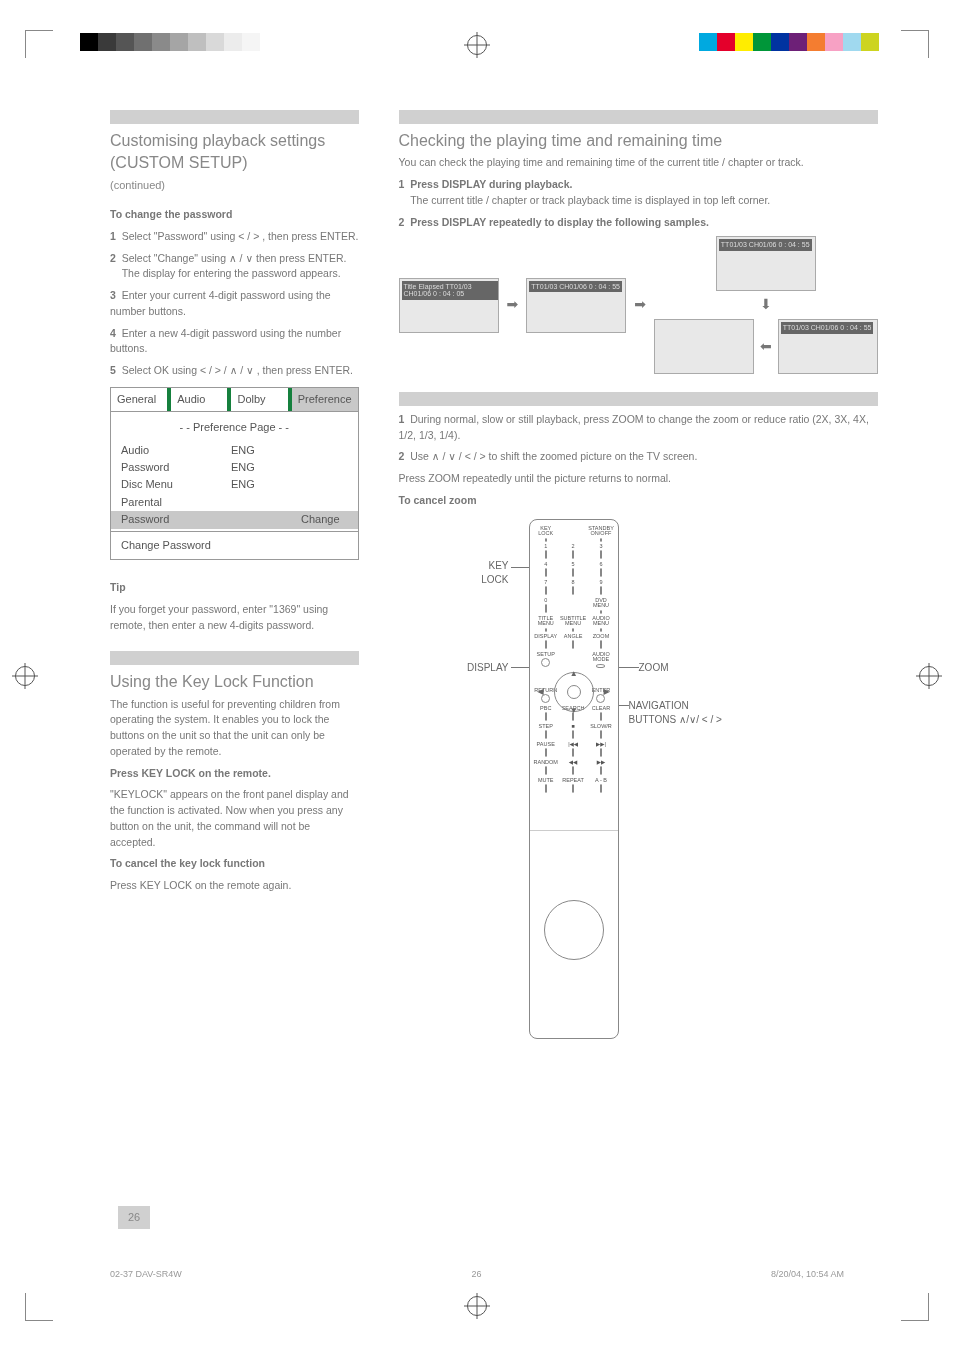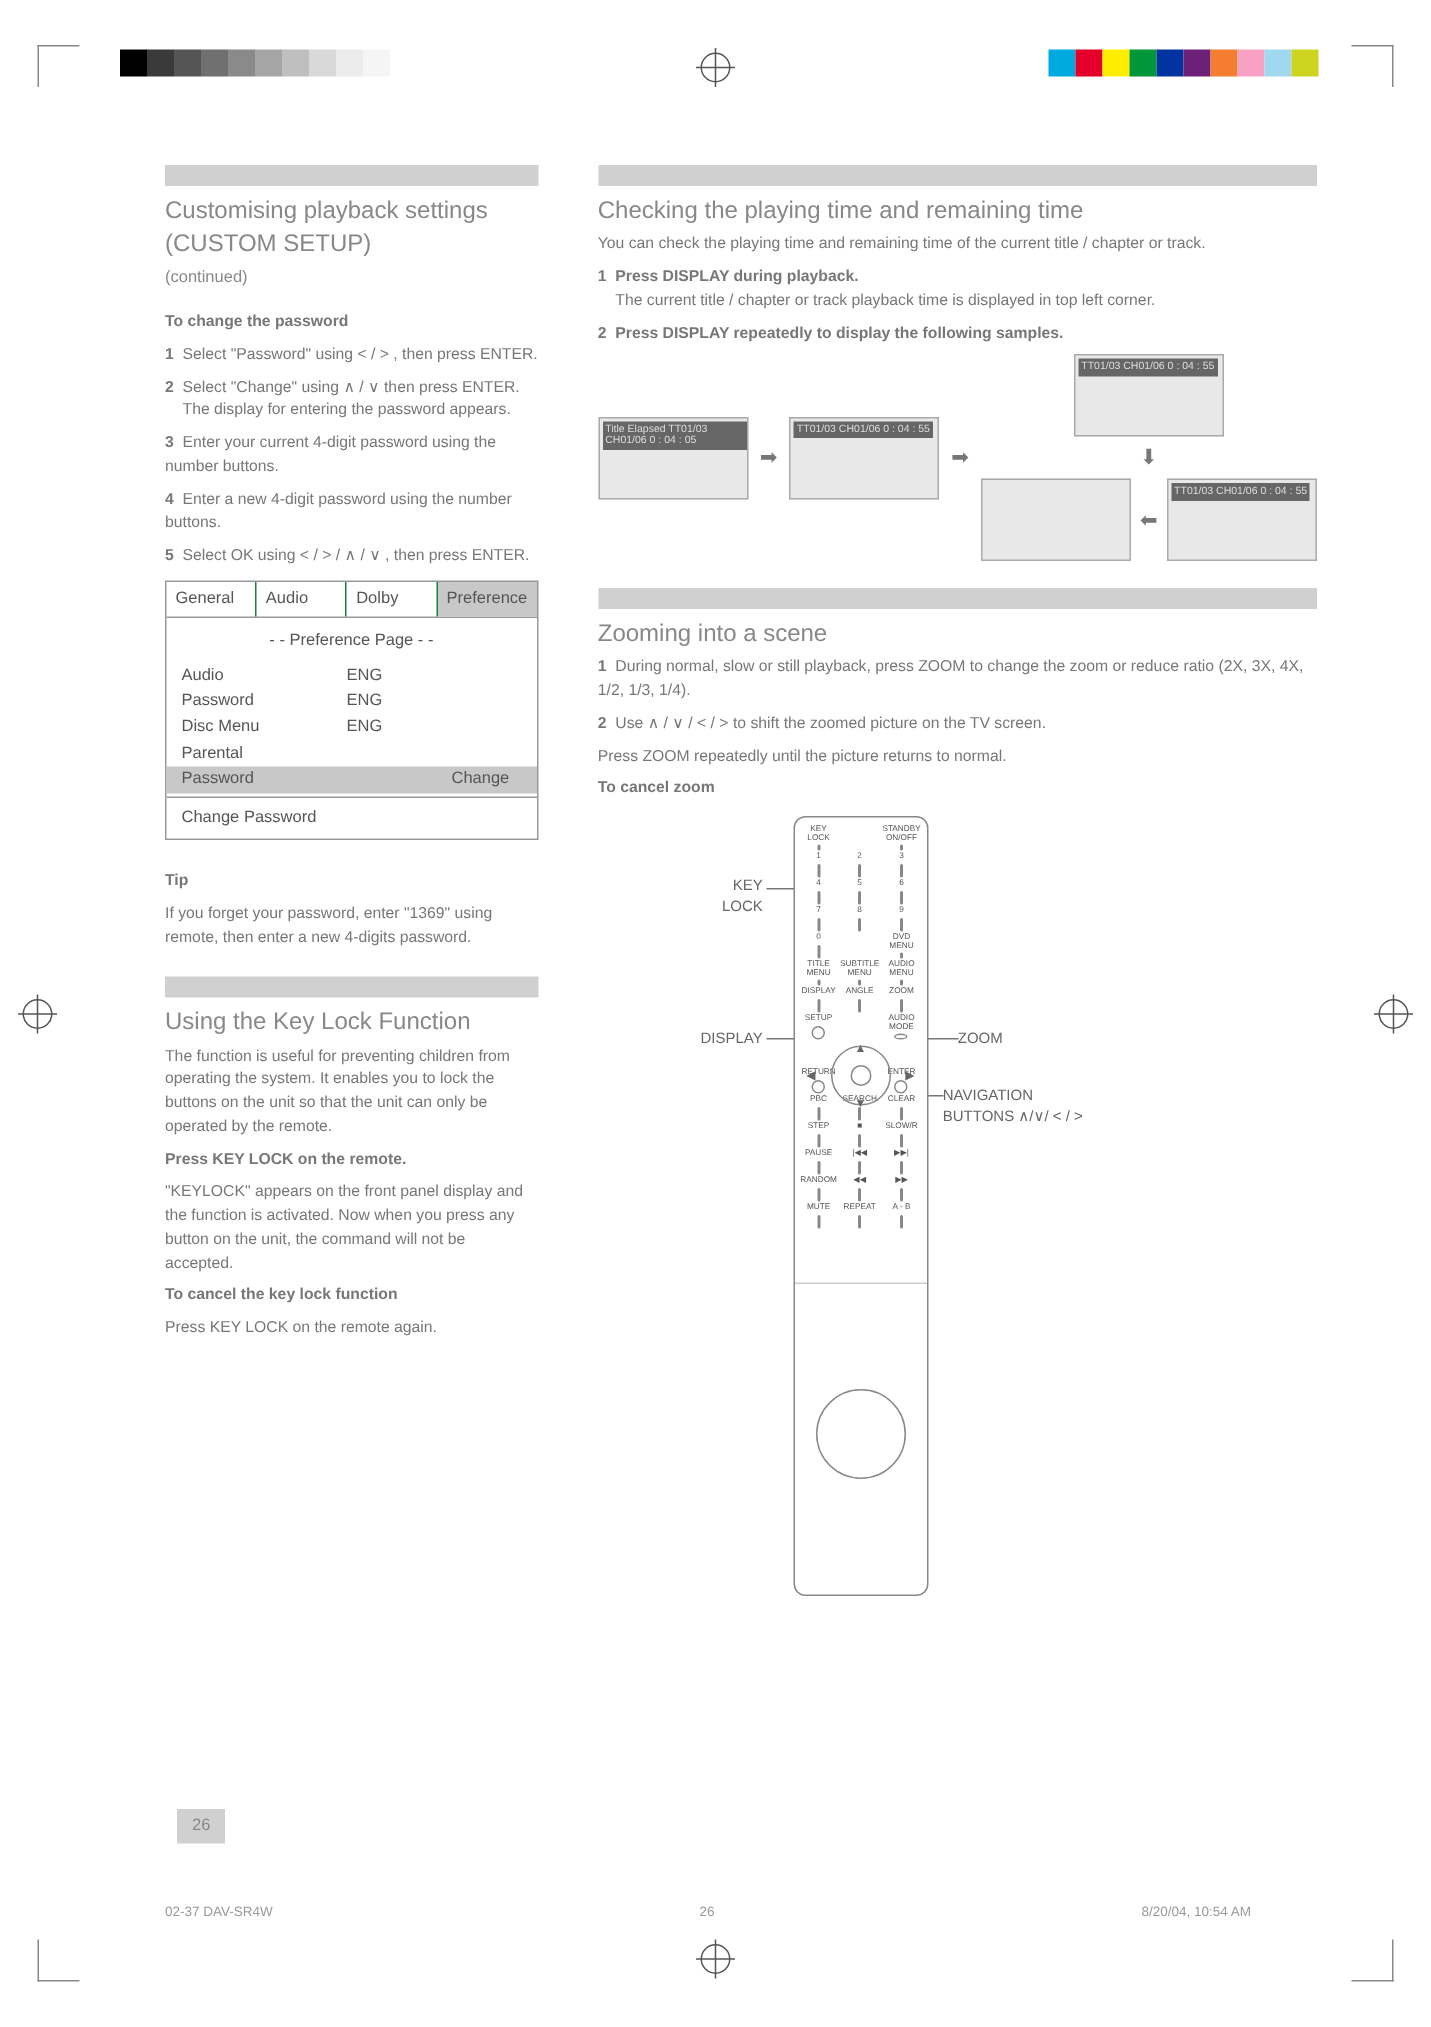--- a/index.html
+++ b/index.html
@@ -25,21 +25,21 @@
 .cols{display:flex;gap:40px}
 .col{flex:1}
 .hdr{background:#d0d0d0;height:14px;margin-bottom:6px}
 h2{color:#888;font-size:16px;font-weight:normal;margin-bottom:3px}
 .sub{font-size:11px;color:#888;margin-bottom:14px}
 .body{font-size:10.5px;color:#777;line-height:1.5}
 .body p{margin-bottom:6px}
 .nowrap{white-space:nowrap}
 .menu-box{border:1px solid #999;margin:8px 0 20px}
 .tabs{display:flex;border-bottom:1px solid #999}
-.tab{flex:1;border-right:1px solid #15803d;padding:4px 6px;font-size:11px;color:#555}
+.tab{flex:1;border-right:4px solid #15803d;padding:4px 6px;font-size:11px;color:#555}
 .tab:last-child{border-right:none}
 .tab.sel{background:#c8c8c8}
 .menu-body{padding:4px 10px 2px;font-size:11px;color:#555}
 .menu-title{text-align:center;margin:4px 0 6px}
 .menu-row{display:flex;padding:1px 0}
 .menu-row .k{width:110px}
 .menu-row .v{width:70px}
 .menu-row .x{flex:1}
 .menu-row.sel{background:#c8c8c8;margin:0 -10px;padding:1px 10px}
 .menu-foot{border-top:1px solid #999;padding:6px 10px;font-size:11px;color:#555}
@@ -57,21 +57,21 @@
 .rlab{font-size:5.5px;text-align:center;line-height:1}
 .cell{display:flex;flex-direction:column;align-items:center;gap:1px}
 .nav{grid-column:1/4;height:44px;position:relative}
 .nav .ring{position:absolute;left:50%;top:50%;width:40px;height:40px;border:1px solid #888;border-radius:50%;transform:translate(-50%,-50%)}
 .nav .ctr{position:absolute;left:50%;top:50%;width:14px;height:14px;border:1px solid #888;border-radius:50%;transform:translate(-50%,-50%)}
 .nav .tri{position:absolute;font-size:8px;color:#666}
 .remote .bottom{height:200px;border-top:1px solid #ccc;display:flex;align-items:center;justify-content:center}
 .hand{width:60px;height:60px;border:1px solid #888;border-radius:50%}
 .callout{position:absolute;font-size:10px;color:#666}
 .pgnum{position:absolute;bottom:12px;left:8px;background:#d0d0d0;padding:4px 10px;font-size:11px;color:#888}
-.footer{position:absolute;bottom:70px;left:110px;right:120px;font-size:9px;color:#999;display:flex;justify-content:space-between}
+.footer{position:absolute;bottom:70px;left:110px;right:110px;font-size:9px;color:#999;display:flex;justify-content:space-between}
 </style>
 </head>
 <body>
 
 <div class="crop tl"></div>
 <div class="crop tr"></div>
 <div class="crop bl"></div>
 <div class="crop br"></div>
 <div class="reg top"></div>
 <div class="reg bot"></div>
@@ -210,21 +210,20 @@
         <span class="arr">⬅</span>
         <div class="tv">
                 <div class="ylabel">TT01/03 CH01/06
 0 : 04 : 55</div>
               </div>
       </div>
     </div>
   </div>
 
   <div class="divider"></div>
-  <h2>Zooming into a scene</h2>
   <div class="body">
     <p><b>1</b>&nbsp;&nbsp;<span>During normal, slow or still playback, press ZOOM to change the zoom or reduce ratio (2X, 3X, 4X, 1/2, 1/3, 1/4).</span></p>
     <p><b>2</b>&nbsp;&nbsp;<span>Use ∧ / ∨ / &lt; / &gt; to shift the zoomed picture on the TV screen.</span></p>
     <p>Press ZOOM repeatedly until the picture returns to normal.</p>
     <p><b>To cancel zoom</b></p>
   </div>
 
   <div class="remote-area">
     <div class="callout" style="top:40px;left:40px;text-align:right;width:70px;white-space:pre">KEY
 LOCK</div>

